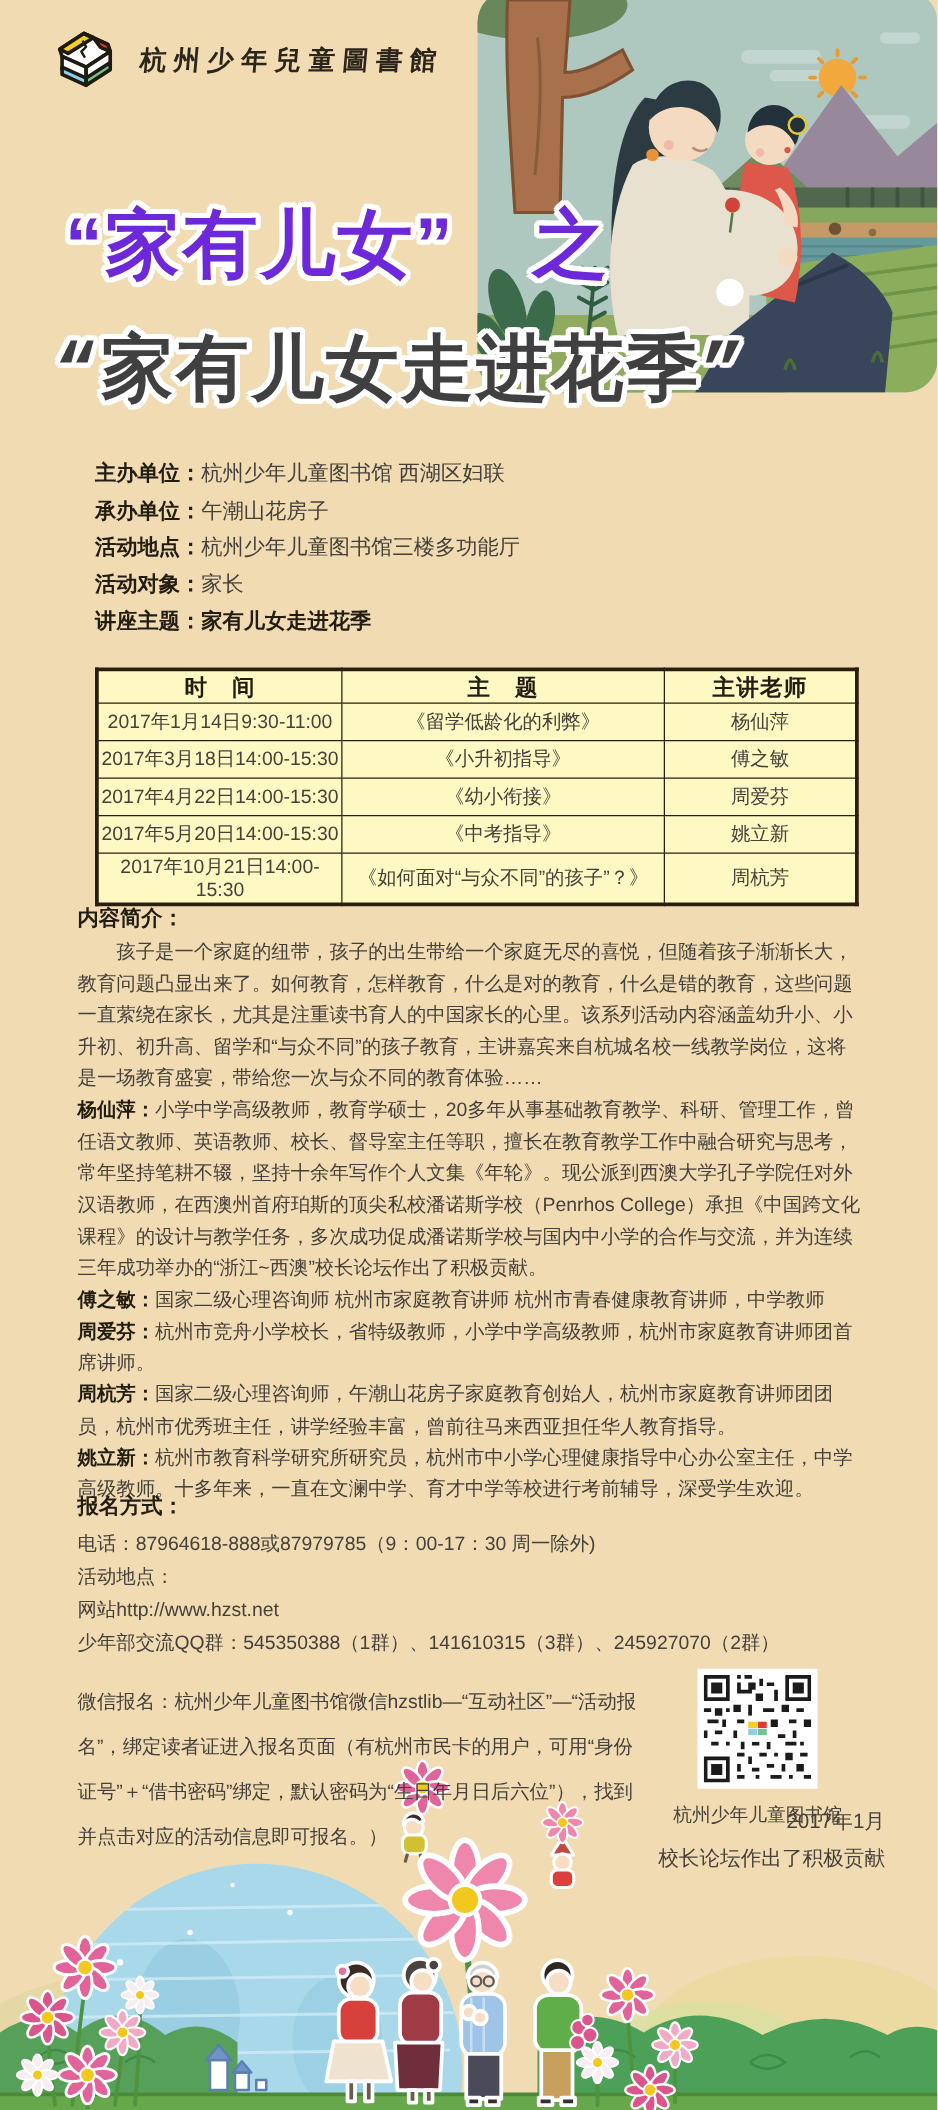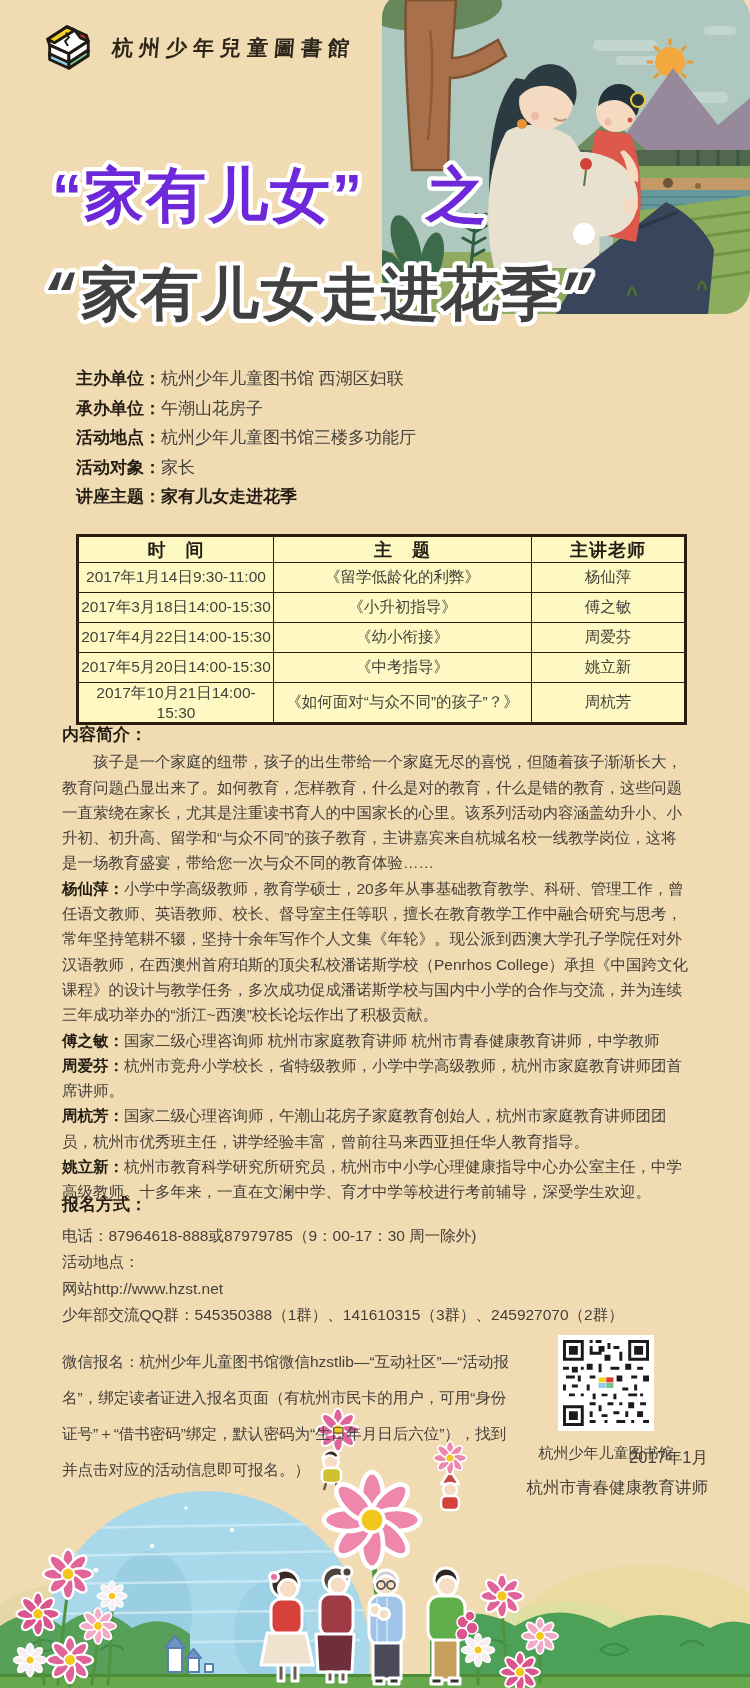--- a/index.html
+++ b/index.html
@@ -266,21 +266,21 @@
             <rect x="14.6" y="14.5" width="2.4" height="1.7" fill="#74c491"></rect>
           </svg>
         </div>
         <div class="qr-caption">杭州少年儿童图书馆</div>
       </div>
     </div>
   </div>
 
   <div class="footer">
     <div>2017年1月</div>
-    <div>杭州市青春健康教育讲师</div>
+    <div>校长论坛作出了积极贡献</div>
   </div>
 
   <svg class="bottom-art" viewBox="0 0 750 300" aria-hidden="true">
     <defs>
       <g id="dz">
         <g fill="currentColor" stroke="#fff" stroke-width="1.6">
           <ellipse cx="0" cy="-8.5" rx="3.8" ry="8"></ellipse>
           <ellipse cx="0" cy="-8.5" rx="3.8" ry="8" transform="rotate(45)"></ellipse>
           <ellipse cx="0" cy="-8.5" rx="3.8" ry="8" transform="rotate(90)"></ellipse>
           <ellipse cx="0" cy="-8.5" rx="3.8" ry="8" transform="rotate(135)"></ellipse>

